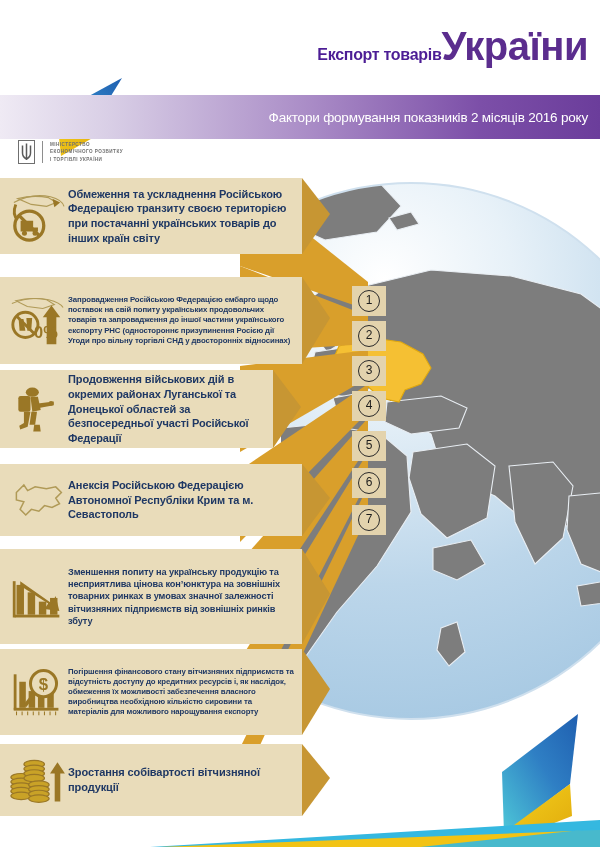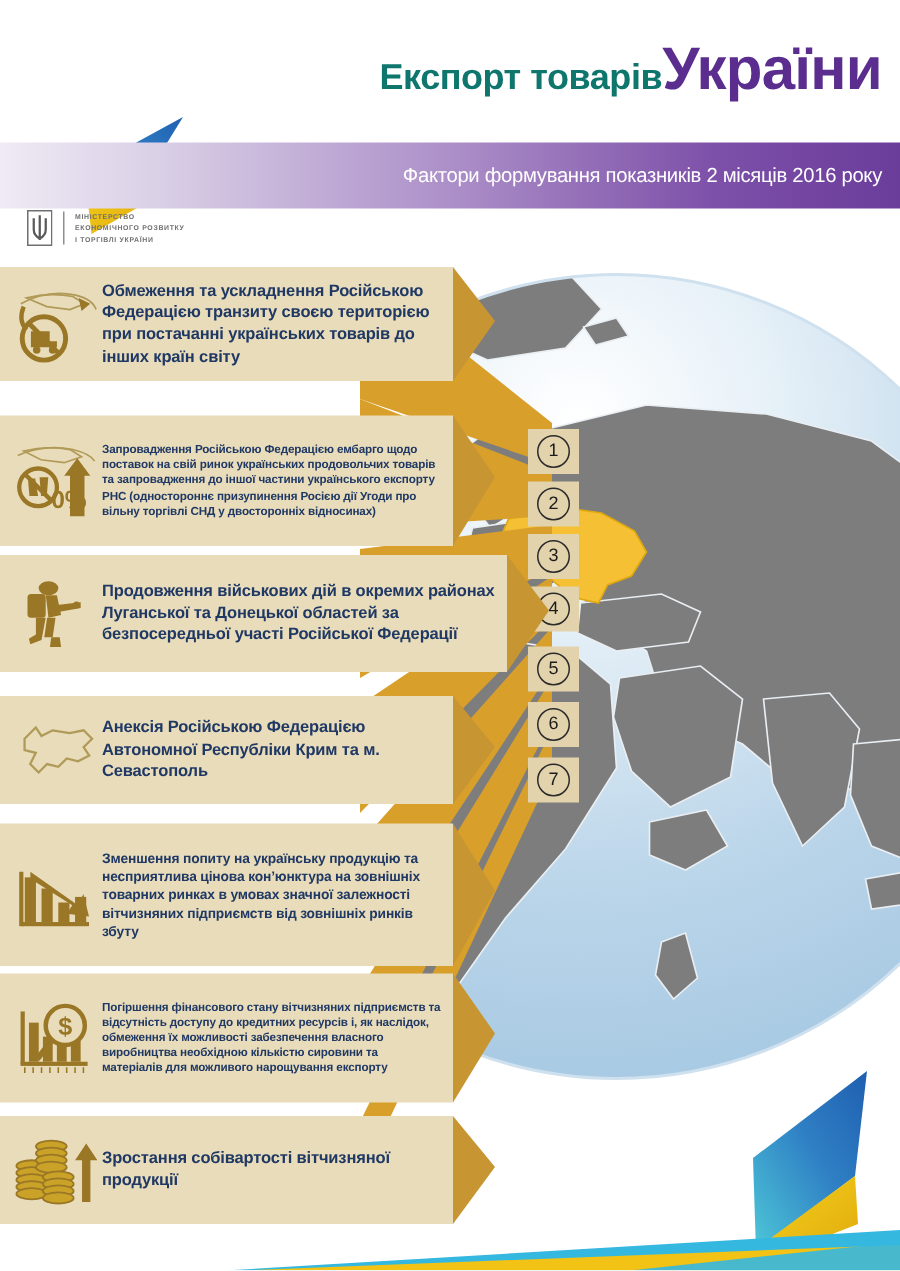--- a/index.html
+++ b/index.html
@@ -12,21 +12,21 @@
     background:#ffffff;
   }
 
   
   .title-wrap{
     position:absolute;left:0;top:24px;width:588px;
     text-align:right;
     white-space:nowrap;
   }
   .title-small{
-    font-size:24px;font-weight:bold;color:#0f766e;letter-spacing:-0.3px;
+    font-size:16px;font-weight:bold;color:#4c1d95;letter-spacing:-0.3px;
     vertical-align:baseline;
   }
   .title-big{
     font-size:40px;font-weight:bold;color:#5b2d8e;letter-spacing:-0.5px;
     vertical-align:baseline;
   }
 
   .banner{
     position:absolute;left:0;top:95px;width:600px;height:44px;
     background:linear-gradient(to right,#efeaf4 0%,#d9cfe6 18%,#a98bc6 52%,#7c4fa8 80%,#6b3d9b 100%);
@@ -279,25 +279,25 @@
           <path d="M4 12 Q22 4 42 8 Q54 11 57 16" fill="none" stroke="#b09a57" stroke-width="1.1"></path>
           <path d="M8 9 Q24 5 40 8 L48 13 L36 17 L20 15 Z" fill="none" stroke="#b09a57" stroke-width="1.1"></path>
           <circle cx="18" cy="34" r="13" fill="none" stroke="#9a7726" stroke-width="3"></circle>
           <line x1="9" y1="25" x2="27" y2="43" stroke="#9a7726" stroke-width="3"></line>
           <path d="M11 28 L16 28 L18 40 L12 40 Z" fill="#9a7726"></path>
           <path d="M19 27 L25 27 L24 40 L20 40 Z" fill="#9a7726"></path>
           <path d="M40 54 L40 26 L36 26 L45 14 L54 26 L50 26 L50 54 Z" fill="#9a7726"></path>
           <text x="27" y="48" font-family="Liberation Sans, sans-serif" font-size="17" font-weight="bold" fill="#9a7726">0%</text>
         </svg>
       </div>
-      <div class="block-text t-sm">Запровадження Російською Федерацією ембарго щодо поставок на свій ринок українських продовольчих товарів та запровадження до іншої частини українського експорту РНС (одностороннє призупинення Росією дії Угоди про вільну торгівлі СНД у двосторонніх відносинах)</div>
-    </div>
-  </div>
-
-  <div class="block" style="top:370px;width:338px;height:78px">
+      <div class="block-text t-sm">Запровадження Російською Федерацією ембарго щодо поставок на свій попиту українських продовольчих товарів та запровадження до іншої частини українського експорту РНС (одностороннє призупинення Росією дії Угоди про вільну торгівлі СНД у двосторонніх відносинах)</div>
+    </div>
+  </div>
+
+  <div class="block" style="top:370px;width:273px;height:78px">
     <div class="block-body">
       <svg class="block-arrow" viewBox="0 0 28 78" preserveAspectRatio="none">
         <path d="M0 0 L28 37 L0 78 Z" fill="#c79633"></path>
       </svg>
       <div class="block-icon">
         <svg viewBox="0 0 60 60" width="56" height="56">
           <g fill="#9a7726">
             <ellipse cx="25" cy="12" rx="7" ry="5"></ellipse>
             <rect x="10" y="16" width="13" height="17" rx="2.5"></rect>
             <path d="M23 17 L31 17 L34 31 L25 33 Z"></path>

